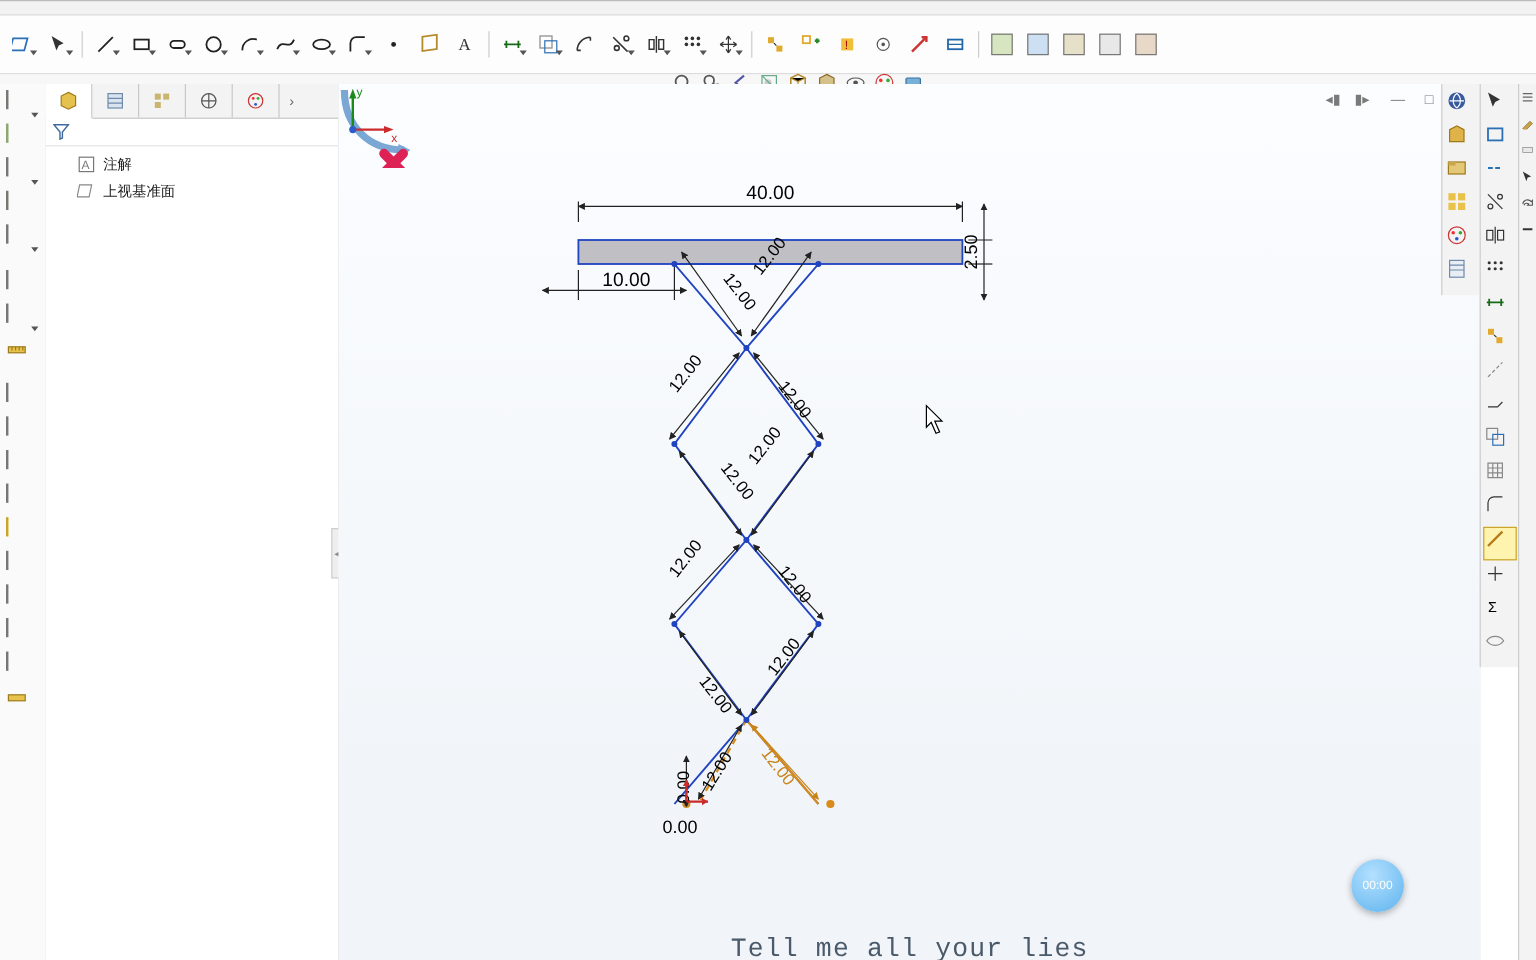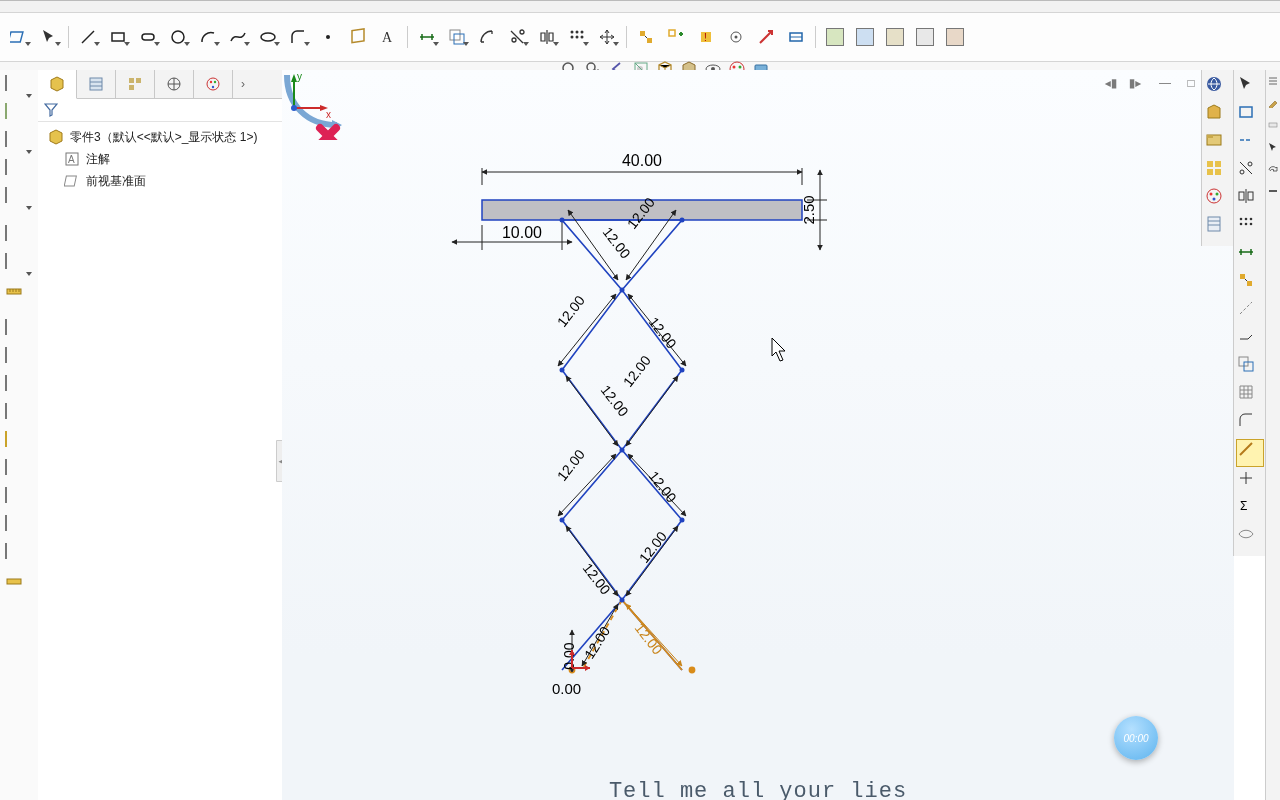--- a/index.html
+++ b/index.html
@@ -40,23 +40,23 @@
   #filterRow{height:22px;border-bottom:1px solid #e3e3e3;display:flex;align-items:center;padding:0 6px;}
   .funnel{width:14px;height:14px;}
   #tree{padding:4px 4px;}
   .tn{display:flex;align-items:center;height:22px;padding-left:6px;white-space:nowrap;}
   .tn.ind1{padding-left:22px;}
   .tn .ticon{width:16px;height:16px;margin-right:6px;flex:0 0 16px;}
   
   #viewport{position:absolute;left:282px;top:0;right:46px;bottom:0;
     background:linear-gradient(180deg,#fbfdff 0%,#f1f5f9 80%);}
   #viewport svg{position:absolute;left:0;top:0;}
-  #timer{position:absolute;right:76px;bottom:40px;width:44px;height:44px;border-radius:50%;
+  #timer{position:absolute;right:64px;bottom:40px;width:44px;height:44px;border-radius:50%;
     background:radial-gradient(circle at 40% 30%,#b4e0ff,#5db3ee);display:flex;align-items:center;justify-content:center;
-    color:#fff;font-size:10px;box-shadow:0 2px 6px rgba(0,0,0,.3);font-style:italic;}
+    color:#fff;font-size:10px;box-shadow:0 2px 6px rgba(0,0,0,.3);}
   #subtitle{position:absolute;left:50%;bottom:-4px;transform:translateX(-50%);
     font-family:"Courier New",monospace;font-size:22px;color:#4a5a6a;letter-spacing:1px;}
   #triad{position:absolute;left:15px;bottom:12px;}
   
   .vpx{position:absolute;top:2px;width:20px;height:20px;display:flex;align-items:center;justify-content:center;
     color:#7a7a7a;border:1px solid transparent;}
   #confirmCorner{position:absolute;right:4px;top:26px;}
   
   #vstripR1{position:absolute;right:46px;top:0;width:32px;background:#f3f3f3;border-left:1px solid #ccc;
     display:flex;flex-direction:column;align-items:center;padding:4px 0;}
@@ -392,38 +392,32 @@
           </svg>
         </div>
       <div class="chev">›</div>
     </div>
     <div id="filterRow">
       <svg class="funnel" viewBox="0 0 14 14">
           <path d="M1 1h12L8 7v5l-2 1V7z" fill="none" stroke="#436aa0" stroke-width="1.2"></path>
         </svg>
     </div>
     <div id="tree">
-      <div class="tn">
-        <svg class="ticon" viewBox="0 0 16 16">
-            <path d="M8 1l6 3v8l-6 3-6-3V4z" fill="#e5c24d" stroke="#a07a1a"></path>
-          </svg>
-        <span>零件3（默认&lt;&lt;默认&gt;_显示状态 1&gt;)</span>
-      </div>
       <div class="tn ind1">
         <svg class="ticon" viewBox="0 0 16 16">
             <rect x="2" y="2" width="12" height="12" fill="none" stroke="#777"></rect>
             <text x="4" y="12" font-size="10" fill="#777">A</text>
           </svg>
         <span>注解</span>
       </div>
       <div class="tn ind1">
         <svg class="ticon" viewBox="0 0 16 16">
             <rect x="3" y="3" width="10" height="10" fill="none" stroke="#888" transform="skewX(-12)"></rect>
           </svg>
-        <span>前视基准面</span>
+        <span>上视基准面</span>
       </div>
     </div>
   </div>
 
   <div id="grip">◀</div>
 
   <div id="viewport">
     <div class="vpx" style="right:112px">◂▮</div>
     <div class="vpx" style="right:88px">▮▸</div>
     <div class="vpx" style="right:58px">—</div>

